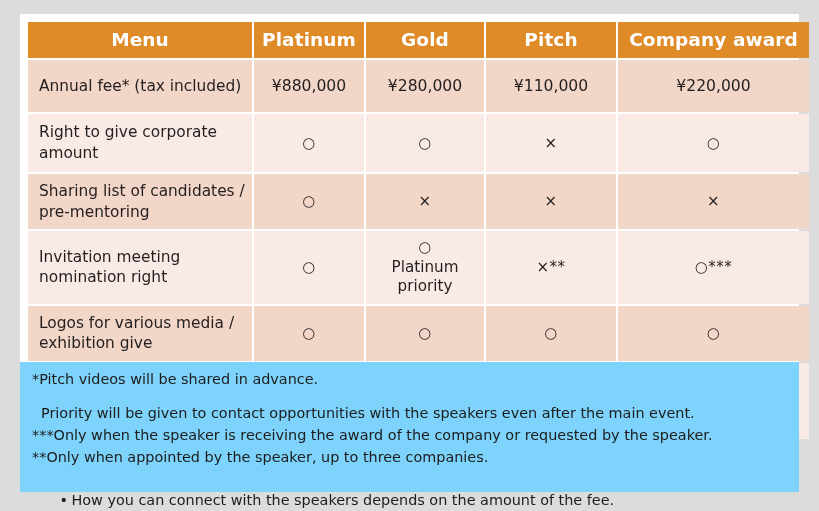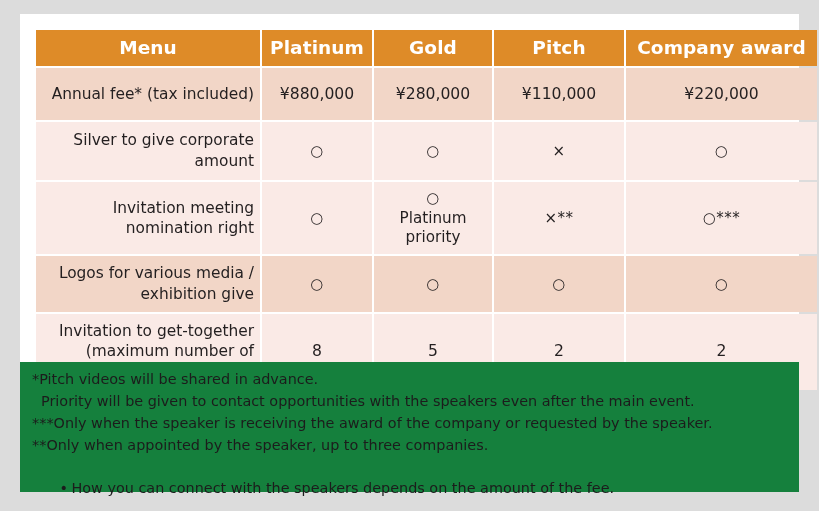--- a/index.html
+++ b/index.html
@@ -20,21 +20,21 @@
     box-sizing: border-box;
   }
 
   
   .table-card {
     position: absolute;
     left: 20px;
     top: 14px;
     width: 779px;
     background: #ffffff;
-    padding: 14px;
+    padding: 6px;
     box-sizing: border-box;
   }
   table.menu-table {
     width: 100%;
     border-collapse: separate;
     border-spacing: 2px;
     table-layout: fixed;
   }
   table.menu-table col.c-menu   { width: 224px; }
   table.menu-table col.c-plat   { width: 110px; }
@@ -56,21 +56,21 @@
     color: #231f20;
     font-size: 15.4px;
     padding: 7px 0;
     vertical-align: middle;
     line-height: 1.34;
   }
   tbody tr.odd td  { background: #f2d6c7; }
   tbody tr.even td { background: #faeae6; }
 
   td.label {
-    text-align: right;
+    text-align: left;
     padding-left: 11px;
     padding-right: 6px;
   }
   td.val {
     text-align: center;
     font-size: 15.6px;
   }
   td.val .mark {
     font-size: 15px;
     letter-spacing: 0.5px;
@@ -93,31 +93,31 @@
   tr.r-logos td      { height: 40px; }
   tr.r-invite td     { height: 55px; }
 
   
   .notes-card {
     position: absolute;
     left: 20px;
     top: 362px;
     width: 779px;
     height: 130px;
-    background: #15803d;
+    background: #7dd3fc;
     box-sizing: border-box;
     padding: 7px 12px 12px 12px;
   }
   .note {
     color: #1c1c1c;
     font-size: 14.4px;
     line-height: 1.52;
     white-space: pre;
   }
-  .note.indent { padding-left: 9px; }
+  .note.indent { padding-left: 9px; margin-top: 12px; }
   .note.bullet {
     padding-left: 0;
   }
   .note .dot {
     display: inline-block;
     width: 12px;
   }
 </style>
 </head>
 <body>
@@ -150,29 +150,39 @@
             <span class="mark-line">(tax included)</span>
           </td>
           <td class="val">¥880,000</td>
           <td class="val">¥280,000</td>
           <td class="val">¥110,000</td>
           <td class="val">¥220,000</td>
         </tr>
 
         <tr class="even r-awards">
           <td class="label">
-            <span class="mark-line">Silver to give corporate</span>
+            <span class="mark-line">Right to give corporate</span>
             <span class="mark-line">amount</span>
           </td>
           <td class="val"><span class="mark">○</span></td>
           <td class="val"><span class="mark">○</span></td>
           <td class="val"><span class="mark">×</span></td>
           <td class="val"><span class="mark">○</span></td>
         </tr>
 
+        <tr class="odd r-sharing">
+          <td class="label">
+            <span class="mark-line">Sharing list of candidates /</span>
+            <span class="mark-line">pre-mentoring</span>
+          </td>
+          <td class="val"><span class="mark">○</span></td>
+          <td class="val"><span class="mark">×</span></td>
+          <td class="val"><span class="mark">×</span></td>
+          <td class="val"><span class="mark">×</span></td>
+        </tr>
 
         <tr class="even r-meeting">
           <td class="label">
             <span class="mark-line">Invitation meeting</span>
             <span class="mark-line">nomination right</span>
           </td>
           <td class="val"><span class="mark">○</span></td>
           <td class="val">
             <span class="mark-line mark">○</span>
             <span class="sub">Platinum</span>

